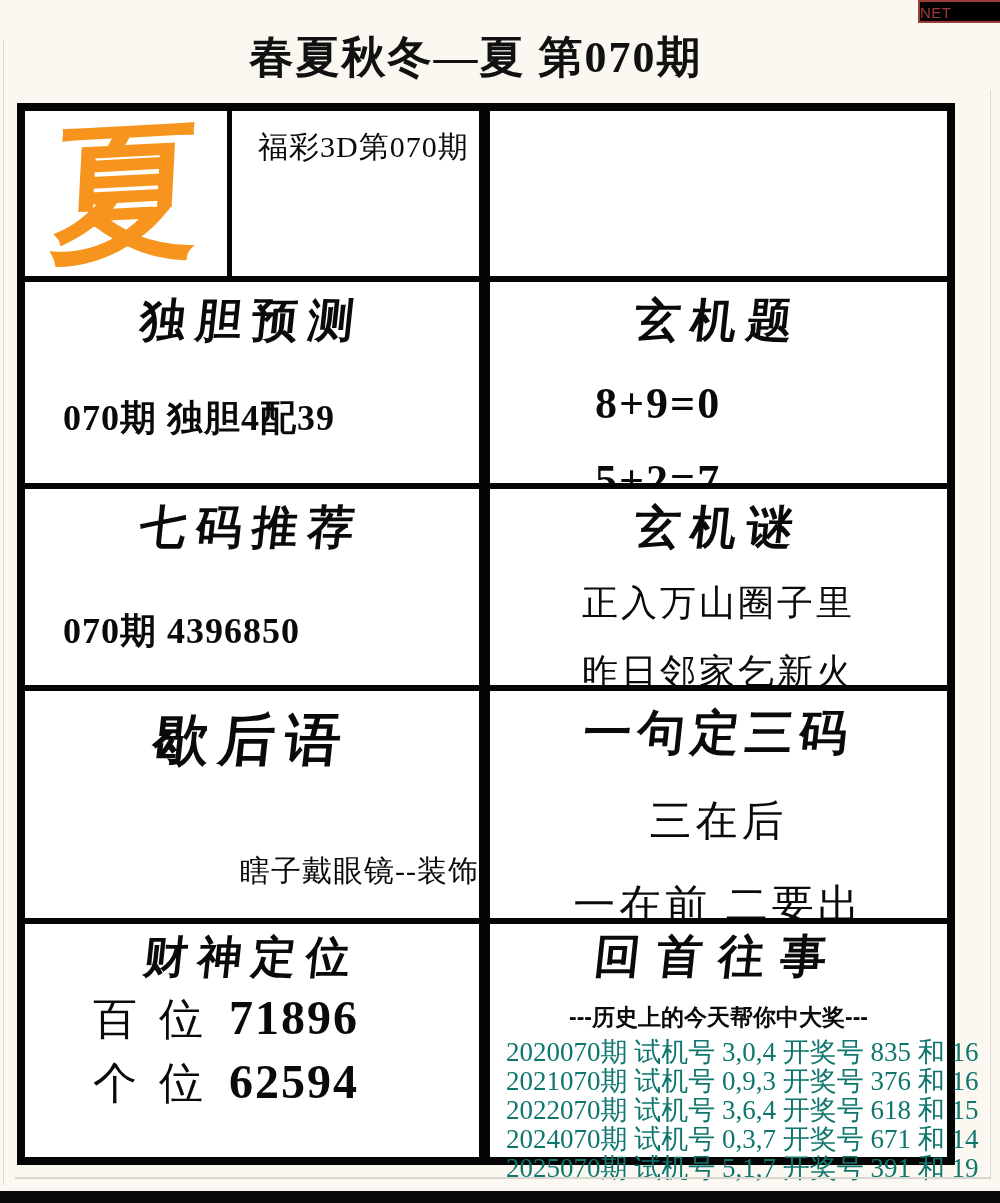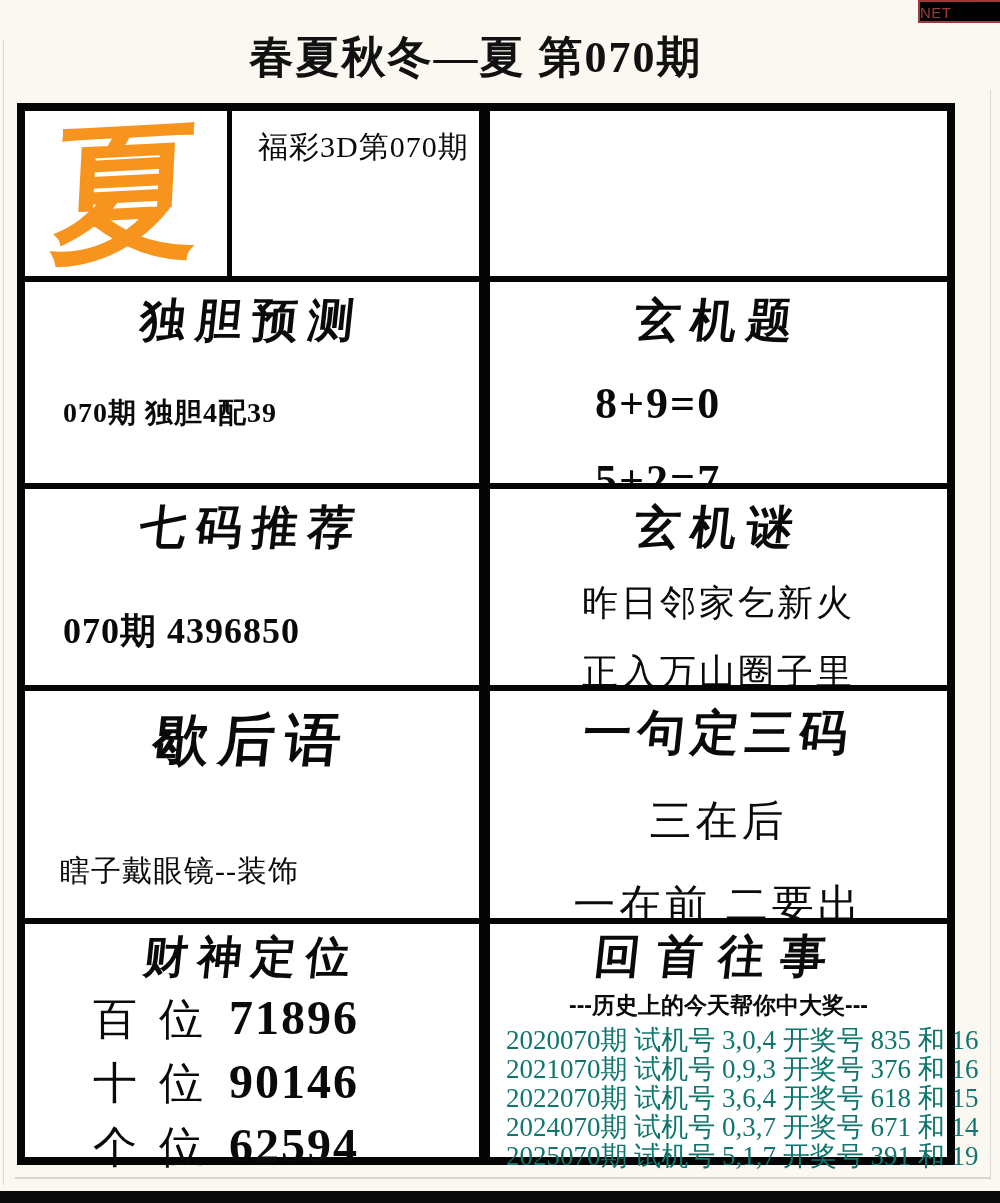--- a/index.html
+++ b/index.html
@@ -62,35 +62,35 @@
 
   .sec-title{
     text-align:center;font-weight:bold;font-size:46px;letter-spacing:10px;
     transform:skewX(-6deg);margin-top:8px;white-space:nowrap;
   }
   .t-big{font-size:56px;margin-top:12px;}
   .t-yiju{letter-spacing:6px;font-size:48px;margin-top:10px;}
   .t-huishou{letter-spacing:16px;margin-top:2px;}
   .t-caishen{font-size:44px;margin-top:4px;}
 
-  .body-bold{font-weight:bold;font-size:28px;margin:42px 0 0 38px;letter-spacing:1px;}
+  .body-bold{font-weight:bold;font-size:36px;margin:42px 0 0 38px;letter-spacing:1px;}
   .body-bold-2{font-weight:bold;font-size:36px;margin:48px 0 0 38px;letter-spacing:1px;}
   .equation{font-weight:bold;font-size:44px;margin:26px 12px 0 105px;letter-spacing:2px;}
   .riddle-line{font-size:36px;text-align:center;margin-top:20px;letter-spacing:3px;}
-  .xiehouyu-body{font-size:30px;margin:72px 0 16px 35px;letter-spacing:1px;}
+  .xiehouyu-body{font-size:30px;margin:72px 0 16px 35px;letter-spacing:1px;text-align:right;}
   .yiju-line{font-size:42px;text-align:center;margin-top:28px;letter-spacing:4px;}
 
   .caishen-rows{margin:4px 0 0 68px;}
   .caishen-row{line-height:53px;white-space:nowrap;}
   .caishen-label{font-size:44px;letter-spacing:22px;}
   .caishen-value{font-size:48px;font-weight:bold;letter-spacing:2px;}
 
   .huishou-subtitle{
     font-family:"Liberation Sans", sans-serif;font-weight:bold;font-size:23px;
-    text-align:center;margin-top:2px;white-space:nowrap;
+    text-align:center;margin-top:14px;white-space:nowrap;
   }
   .history-list{margin:5px 0 0 16px;}
   .history-line{font-size:27px;line-height:29px;color:#0f766e;white-space:nowrap;}
 </style>
 </head>
 <body>
 
 <div class="edge-line-left"></div>
 <div class="edge-line-right"></div>
 
@@ -119,44 +119,40 @@
     <div class="equation">8+9=0</div>
     <div class="equation">5+2=7</div>
   </div>
 
   <div class="cell r3l">
     <div class="sec-title">七码推荐</div>
     <div class="body-bold-2">070期 4396850</div>
   </div>
   <div class="cell r3r">
     <div class="sec-title">玄机谜</div>
+    <div class="riddle-line">正入万山圈子里</div>
     <div class="riddle-line">昨日邻家乞新火</div>
-    <div class="riddle-line">正入万山圈子里</div>
   </div>
 
   <div class="cell r4l">
     <div class="sec-title t-big">歇后语</div>
     <div class="xiehouyu-body">瞎子戴眼镜--装饰</div>
   </div>
   <div class="cell r4r">
     <div class="sec-title t-yiju">一句定三码</div>
     <div class="yiju-line">三在后</div>
     <div class="yiju-line">一在前 二要出</div>
   </div>
 
   <div class="cell r5l">
     <div class="sec-title t-caishen">财神定位</div>
     <div class="caishen-rows">
       <div class="caishen-row">
         <span class="caishen-label">百位</span>
         <span class="caishen-value">71896</span>
-      </div>
-      <div class="caishen-row">
-        <span class="caishen-label">十位</span>
-        <span class="caishen-value">90146</span>
       </div>
       <div class="caishen-row">
         <span class="caishen-label">个位</span>
         <span class="caishen-value">62594</span>
       </div>
     </div>
   </div>
   <div class="cell r5r">
     <div class="sec-title t-huishou">回首往事</div>
     <div class="huishou-subtitle">---历史上的今天帮你中大奖---</div>

